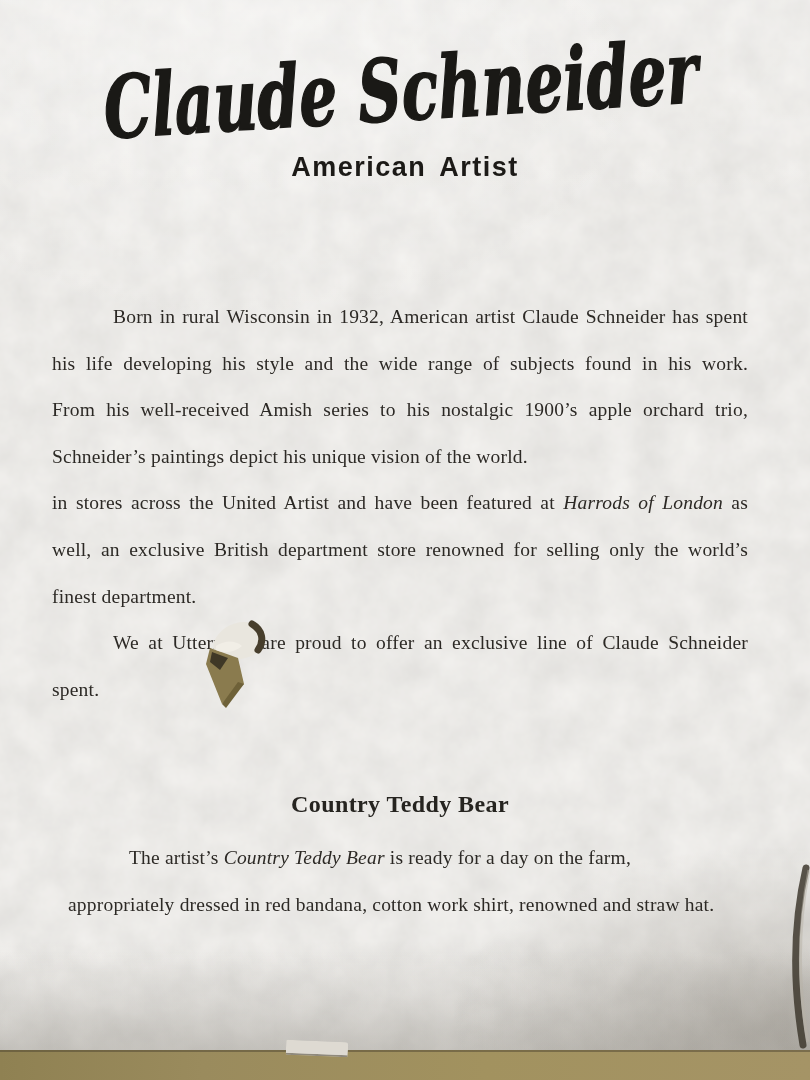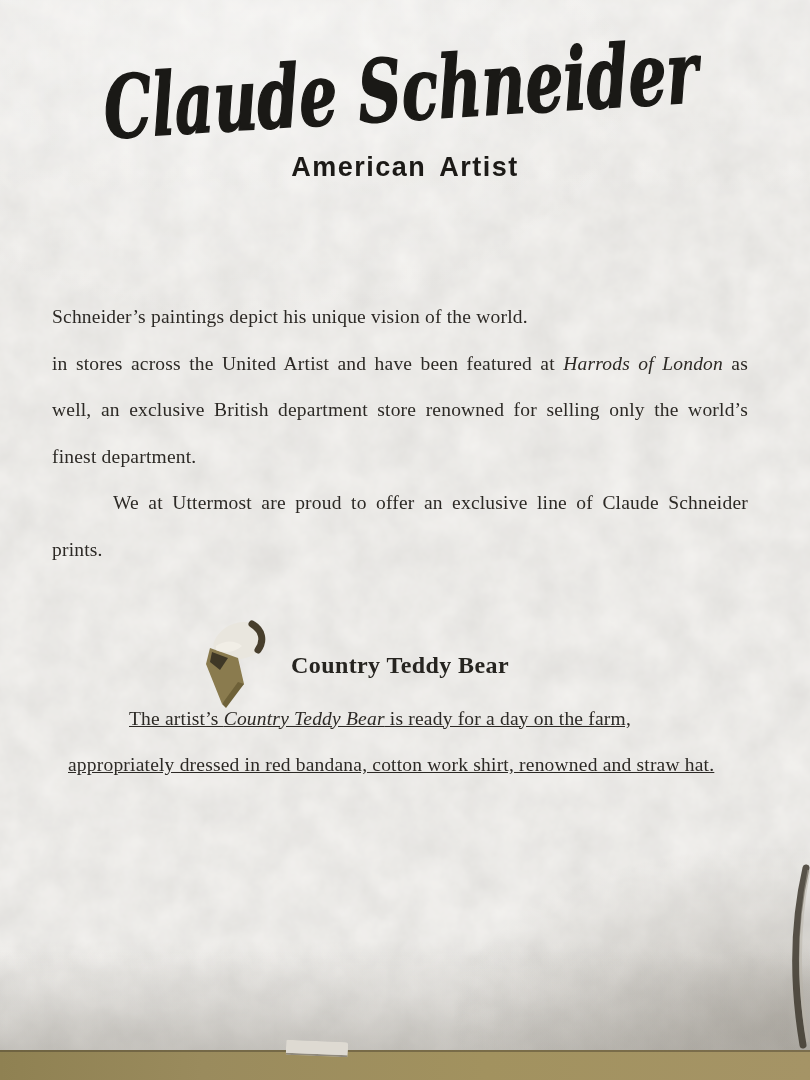--- a/index.html
+++ b/index.html
@@ -44,21 +44,21 @@
     font-size:19.5px; color:#2c2925;
   }
   .line {
     line-height:46.6px; height:46.6px;
     text-align:justify; text-align-last:justify;
     letter-spacing:0.2px;
   }
   .line.last { text-align-last:auto; }
   .line.indent { text-indent:61px; }
   .para.no-justify .line { text-align:left; text-align-last:auto; }
-  .para.inset { padding-left:16px;text-decoration:underline; }
+  .para.inset { padding-left:16px; }
   .it { font-style:italic; }
   .doc-heading {
     margin-top:76px; margin-bottom:16px;
     text-align:center; font-weight:bold; font-size:24px;
     letter-spacing:0.4px; color:#262420; line-height:30px;
   }
 
   
   .hole-svg { position:absolute; left:192px; top:612px; z-index:3; }
 
@@ -99,30 +99,33 @@
 
   <div class="signature-wrap">
     <svg width="810" height="165" viewBox="0 0 810 165">
       <text x="402" y="112" text-anchor="middle" font-family="'DejaVu Serif', serif" font-style="italic" font-weight="bold" font-size="86" textLength="595" lengthAdjust="spacingAndGlyphs" fill="#1a1916" stroke="#1a1916" stroke-width="1.6" transform="rotate(-3.5 402 100)">Claude Schneider</text>
     </svg>
   </div>
   <div class="subtitle">American Artist</div>
 
   <div class="doc-body" id="doc-body">
       <div class="para">
+        <div class="line indent"><span>Born in rural Wisconsin in 1932, American artist Claude Schneider has spent</span></div>
+        <div class="line"><span>his life developing his style and the wide range of subjects found in his work.</span></div>
+        <div class="line"><span>From his well-received Amish series to his nostalgic 1900’s apple orchard trio,</span></div>
         <div class="line last"><span>Schneider’s paintings depict his unique vision of the world.</span></div>
       </div>
       <div class="para">
         <div class="line"><span>in stores across the United Artist and have been featured at </span><span class="it">Harrods of London</span><span> as</span></div>
         <div class="line"><span>well, an exclusive British department store renowned for selling only the world’s</span></div>
         <div class="line last"><span>finest department.</span></div>
       </div>
       <div class="para">
         <div class="line indent"><span>We at Uttermost are proud to offer an exclusive line of Claude Schneider</span></div>
-        <div class="line last"><span>prints.</span></div>
+        <div class="line last"><span>spent.</span></div>
       </div>
       <div class="doc-heading">Country Teddy Bear</div>
       <div class="para no-justify inset">
         <div class="line indent"><span>The artist’s </span><span class="it">Country Teddy Bear</span><span> is ready for a day on the farm,</span></div>
         <div class="line last"><span>appropriately dressed in red bandana, cotton work shirt, renowned and straw hat.</span></div>
       </div>
     </div>
 
   <svg class="hole-svg" width="90" height="105" viewBox="0 0 90 105" aria-hidden="true">
 

